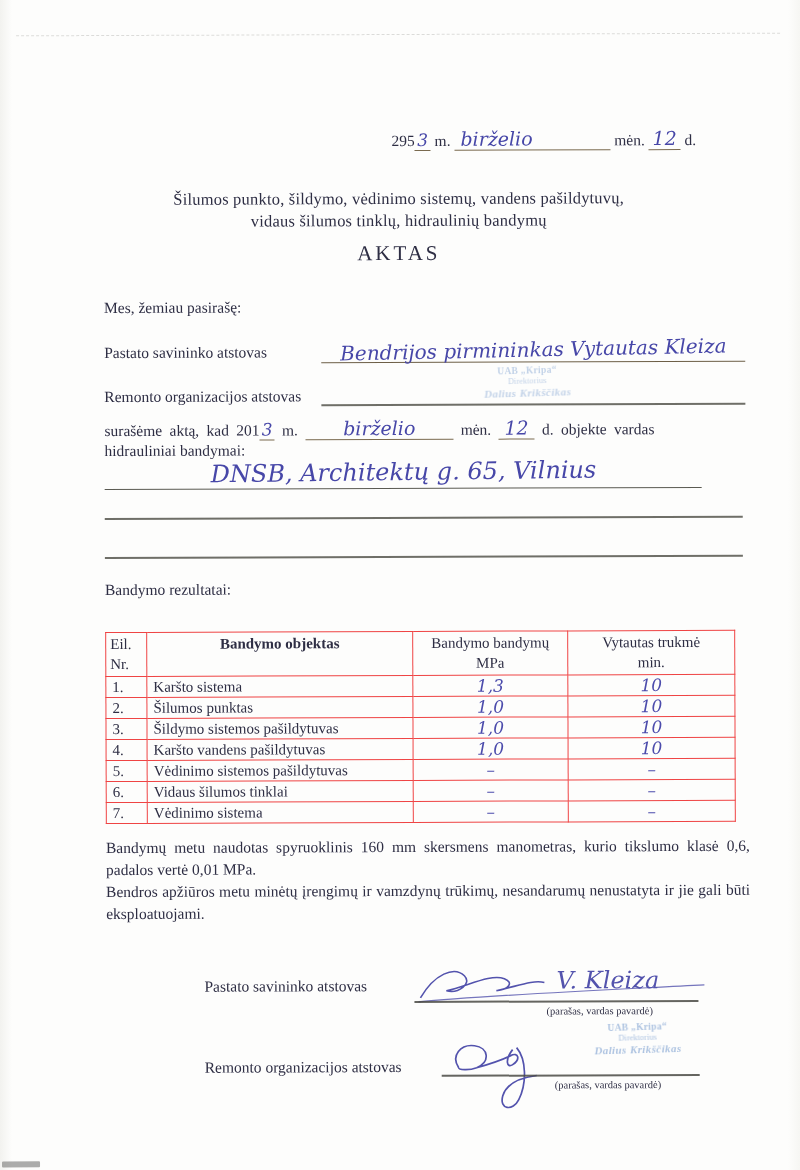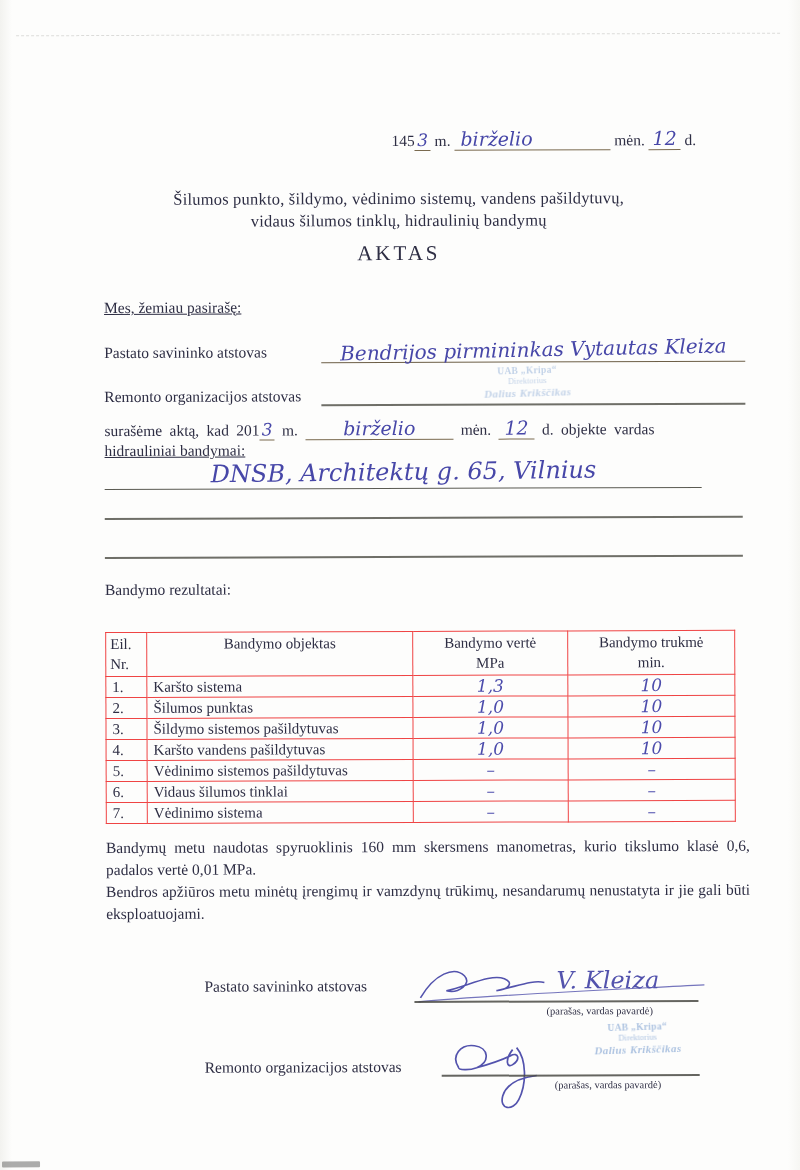--- a/index.html
+++ b/index.html
@@ -37,35 +37,35 @@
 </style>
 </head>
 <body>
 
 <div class="page">
 
   <div class="dashline" style="left:18px;top:34px;width:764px;"></div>
   <div class="smudge" style="left:0px;top:1160px;width:38px;height:6px;"></div>
 
   <div class="abs print" style="left:393px;top:130px;">
-    <span>145</span><span class="fill hand" style="min-width:16px;font-size:17px;">3</span>
+    <span>295</span><span class="fill hand" style="min-width:16px;font-size:17px;">3</span>
     <span>m.</span>
     <span class="fill hand" style="min-width:150px;font-size:19px;text-align:left;padding-left:6px;">birželio</span>
     <span>mėn.</span>
     <span class="fill hand" style="min-width:32px;font-size:19px;">12</span>
     <span>d.</span>
   </div>
 
   <div class="abs title" style="top:188px;left:0;">
     <div>Šilumos punkto, šildymo, vėdinimo sistemų, vandens pašildytuvų,</div>
     <div>vidaus šilumos tinklų, hidraulinių bandymų</div>
   </div>
   <div class="abs aktas" style="top:241px;left:0;">AKTAS</div>
 
-  <div class="abs print" style="left:105px;top:298px;text-decoration:underline;">Mes, žemiau pasirašę:</div>
+  <div class="abs print" style="left:105px;top:298px;">Mes, žemiau pasirašę:</div>
 
   <div class="abs print" style="left:105px;top:343px;">Pastato savininko atstovas</div>
   <div class="abs" style="left:322px;top:338px;width:424px;border-bottom:1.4px solid #6d5f47;text-align:center;">
     <span class="hand" style="font-size:20px;white-space:nowrap;display:inline-block;transform:rotate(-1deg);">Bendrijos pirmininkas Vytautas Kleiza</span>
   </div>
 
   <div class="abs stamp" style="left:443px;top:366px;width:170px;opacity:.55;">
     <div class="s1">UAB „Kripa“</div>
     <div class="s2">Direktorius</div>
     <div class="s3">Dalius Krikščikas</div>
@@ -75,21 +75,21 @@
   <div class="rule" style="left:322px;top:404px;width:424px;"></div>
 
   <div class="abs print wordsp" style="left:105px;top:419px;width:648px;">
     <span>surašėme aktą, kad 201</span><span class="fill hand" style="min-width:15px;font-size:17px;">3</span>
     <span>m.</span>
     <span class="fill hand" style="min-width:148px;font-size:19px;">birželio</span>
     <span>mėn.</span>
     <span class="fill hand" style="min-width:36px;font-size:19px;">12</span>
     <span>d. objekte vardas</span>
   </div>
-  <div class="abs print" style="left:105px;top:441px;text-decoration:underline;">hidrauliniai bandymai:</div>
+  <div class="abs print" style="left:105px;top:441px;">hidrauliniai bandymai:</div>
 
   <div class="abs" style="left:105px;top:458px;width:597px;border-bottom:1.6px solid #5a5a52;text-align:center;">
     <span class="hand" style="font-size:24px;white-space:nowrap;display:inline-block;transform:rotate(-0.5deg);padding-bottom:2px;">DNSB, Architektų g. 65, Vilnius</span>
   </div>
 
   <div class="rule" style="left:105px;top:517px;width:638px;"></div>
   <div class="rule" style="left:105px;top:556px;width:638px;"></div>
 
   <div class="abs print" style="left:105px;top:580px;text-align:right;">Bandymo rezultatai:</div>
 
@@ -100,27 +100,27 @@
           <col style="width:266px">
           <col style="width:155px">
           <col style="width:167px">
       </colgroup>
       <thead>
         <tr>
           <th class="left">
             <span>Eil.</span><br>
             <span>Nr.</span>
           </th>
-          <th style="vertical-align:top;">Bandymo objektas</th>
+          <th style="vertical-align:top;font-weight:bold;">Bandymo objektas</th>
           <th>
-            <span>Bandymo vertė</span><br>
+            <span>Bandymo bandymų</span><br>
             <span>MPa</span>
           </th>
           <th>
-            <span>Bandymo trukmė</span><br>
+            <span>Vytautas trukmė</span><br>
             <span>min.</span>
           </th>
         </tr>
       </thead>
       <tbody>
           <tr>
             <td class="cell-nr">1.</td>
             <td class="cell-object">Karšto sistema</td>
             <td class="cell-hand">1,3</td>
             <td class="cell-hand">10</td>

